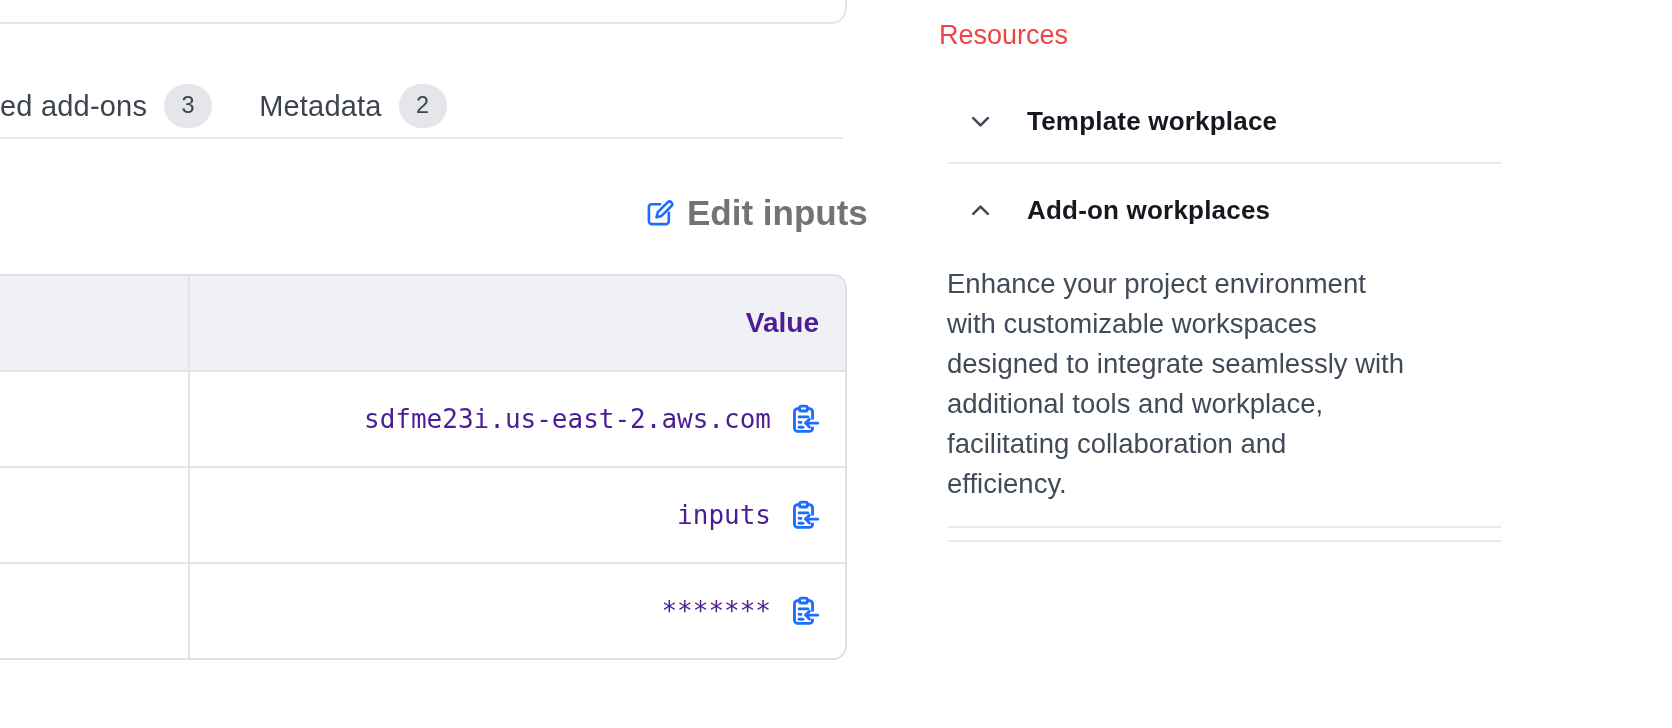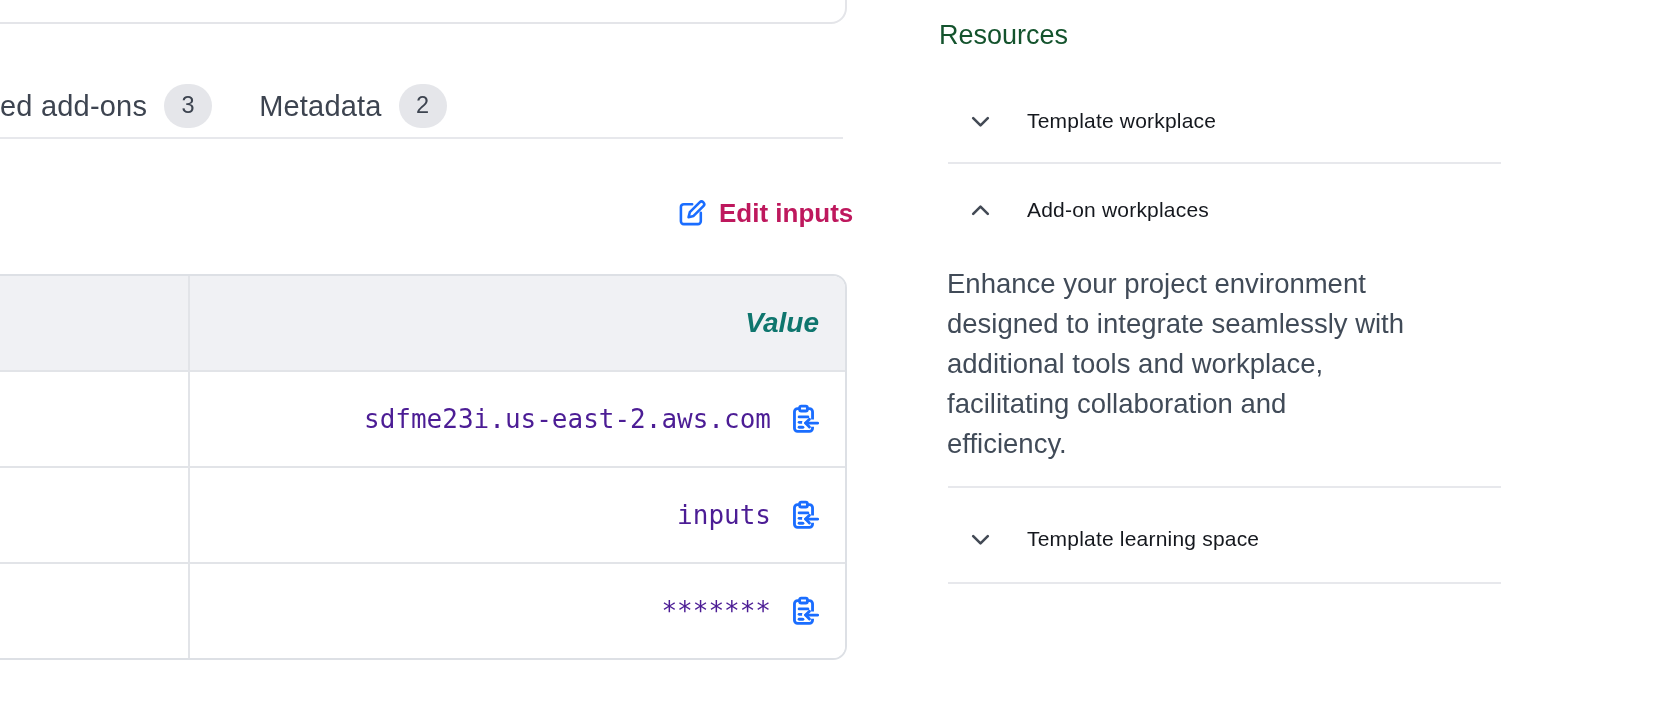--- a/index.html
+++ b/index.html
@@ -16,49 +16,49 @@
   .tabs{position:absolute;left:0;top:82px;height:48px;display:flex;align-items:center;gap:47px;}
   .tab{display:flex;align-items:center;gap:17px;cursor:pointer;}
   .tab-label{font-size:29px;color:#3d4450;letter-spacing:.2px;}
   .tab-badge{
     background:#e5e6ea;color:#3d4450;font-size:23.5px;line-height:1;
     min-width:22px;padding:10px 13px;border-radius:999px;text-align:center;
   }
   .tabs-divider{position:absolute;left:0;top:137px;width:843px;border-top:2px solid #e7e8ec;}
   
   .edit-inputs{
-    position:absolute;left:676px;top:190px;height:46px;display:flex;align-items:center;gap:12px;
-    color:#be185d;font-size:26px;font-weight:600;cursor:pointer;
+    position:absolute;left:644px;top:190px;height:46px;display:flex;align-items:center;gap:12px;
+    color:#737373;font-size:35px;font-weight:600;cursor:pointer;
   }
   .edit-inputs svg{width:31px;height:31px;display:block;}
   
   .inputs-table{
     position:absolute;left:-420px;top:274px;width:1263px;
     border:2px solid #dde0e5;border-radius:14px;background:#fff;overflow:hidden;
   }
   .t-row{display:flex;}
   .t-row + .t-row{border-top:2px solid #e2e4e8;}
   .t-header{background:#f0f1f4;height:94px;}
   .t-body-row{height:94px;background:#fff;}
   .t-col1{width:606px;border-right:2px solid #e2e4e8;flex:0 0 auto;}
   .t-col2{flex:1;display:flex;align-items:center;justify-content:flex-end;gap:17px;padding-right:26px;}
-  .t-header .t-col2{font-size:28px;font-weight:700;color:#0f766e;font-style:italic;}
+  .t-header .t-col2{font-size:28px;font-weight:700;color:#4c1d95;}
   .cell-value{
     font-family:"DejaVu Sans Mono","Liberation Mono",monospace;
     font-size:26px;color:#4c1d95;white-space:nowrap;
   }
   .clip-icon{width:31px;height:31px;color:#1a6dff;cursor:pointer;flex:0 0 auto;}
   .clip-icon svg{width:31px;height:31px;display:block;}
   
   .resources{position:absolute;left:939px;top:20px;width:565px;}
-  .res-title{font-size:27px;color:#14532d;height:32px;}
+  .res-title{font-size:27px;color:#ef4444;height:32px;}
   .acc-row{display:flex;align-items:center;gap:33px;padding-left:28px;cursor:pointer;}
   .acc-row .chev{width:27px;height:27px;flex:0 0 auto;}
   .acc-row .chev svg{width:27px;height:27px;display:block;}
-  .acc-label{font-size:21px;font-weight:400;color:#15181e;letter-spacing:.2px;}
+  .acc-label{font-size:26px;font-weight:700;color:#15181e;letter-spacing:.2px;}
   .row-1{margin-top:38px;height:62px;}
   .row-2{margin-top:18px;height:56px;text-align:center;}
   .row-3{margin-top:20px;height:62px;}
   .acc-divider{margin-left:9px;width:553px;border-top:2px solid #e7e8ec;}
   .div-1{margin-top:10px;}
   .div-2{margin-top:22px;}
   .div-3{margin-top:12px;}
   .acc-body{margin:26px 0 0 8px;font-size:27.5px;color:#414b58;}
   .acc-body div{line-height:40px;height:40px;white-space:nowrap;}
 </style>
@@ -173,31 +173,24 @@
     <div class="acc-row row-2">
       <span class="chev">
         <svg viewBox="0 0 24 24" fill="none" stroke="#434a55" stroke-width="2.3" stroke-linecap="round" stroke-linejoin="round">
           <polyline points="5.5 15 12 8.5 18.5 15"></polyline>
         </svg>
       </span>
       <span class="acc-label">Add-on workplaces</span>
     </div>
     <div class="acc-body">
       <div>Enhance your project environment</div>
+      <div>with customizable workspaces</div>
       <div>designed to integrate seamlessly with</div>
       <div>additional tools and workplace,</div>
       <div>facilitating collaboration and</div>
       <div>efficiency.</div>
     </div>
     <div class="acc-divider div-2"></div>
 
-    <div class="acc-row row-3">
-      <span class="chev">
-        <svg viewBox="0 0 24 24" fill="none" stroke="#434a55" stroke-width="2.3" stroke-linecap="round" stroke-linejoin="round">
-          <polyline points="5.5 9 12 15.5 18.5 9"></polyline>
-        </svg>
-      </span>
-      <span class="acc-label">Template learning space</span>
-    </div>
     <div class="acc-divider div-3"></div>
   </div>
 
 </div>
 
 </body></html>

